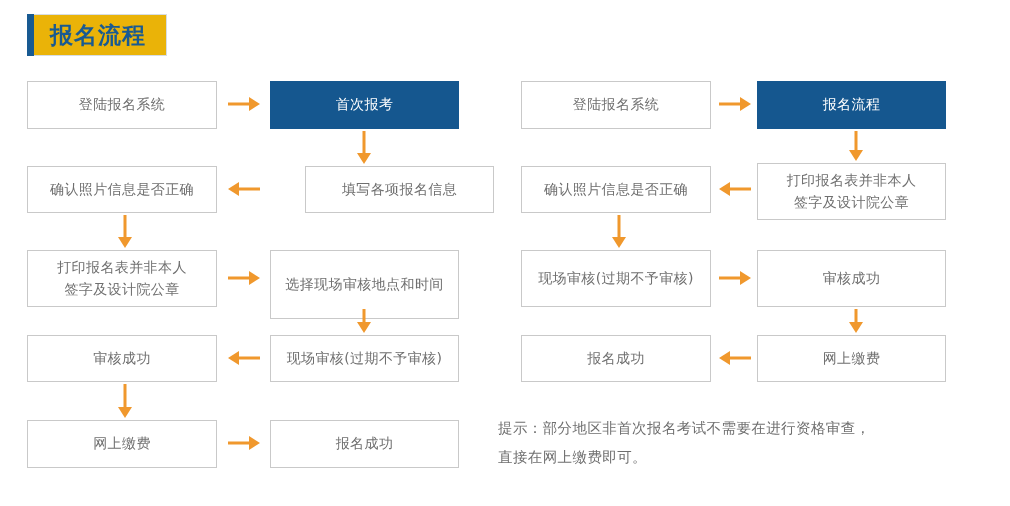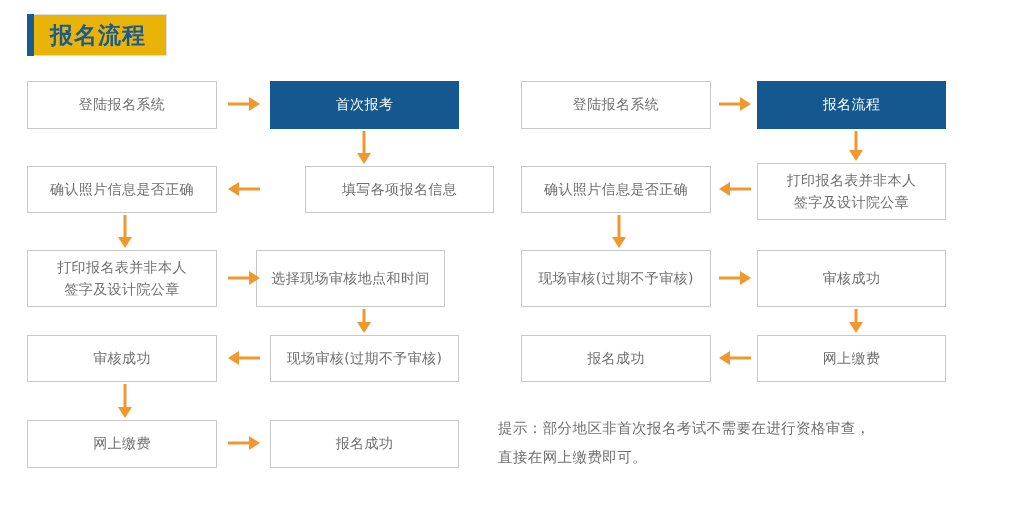--- a/index.html
+++ b/index.html
@@ -115,21 +115,21 @@
       <div class="box" style="left: 27px; top: 166px; width: 190px; height: 47px;">
         <span class="lbl">确认照片信息是否正确</span>
       </div>
       <div class="box" style="left: 270px; top: 166px; width: 189px; height: 47px; margin-left: 35px;">
         <span class="lbl">填写各项报名信息</span>
       </div>
       <div class="box" style="left: 27px; top: 250px; width: 190px; height: 57px;">
         <span class="lbl">打印报名表并非本人
 签字及设计院公章</span>
       </div>
-      <div class="box" style="left: 256px; top: 250px; width: 189px; height: 57px;">
+      <div class="box" style="left: 270px; top: 250px; width: 189px; height: 69px;">
         <span class="lbl">选择现场审核地点和时间</span>
       </div>
       <div class="box" style="left: 27px; top: 335px; width: 190px; height: 47px;">
         <span class="lbl">审核成功</span>
       </div>
       <div class="box" style="left: 270px; top: 335px; width: 189px; height: 47px;">
         <span class="lbl">现场审核(过期不予审核)</span>
       </div>
       <div class="box" style="left: 27px; top: 420px; width: 190px; height: 48px;">
         <span class="lbl">网上缴费</span>

